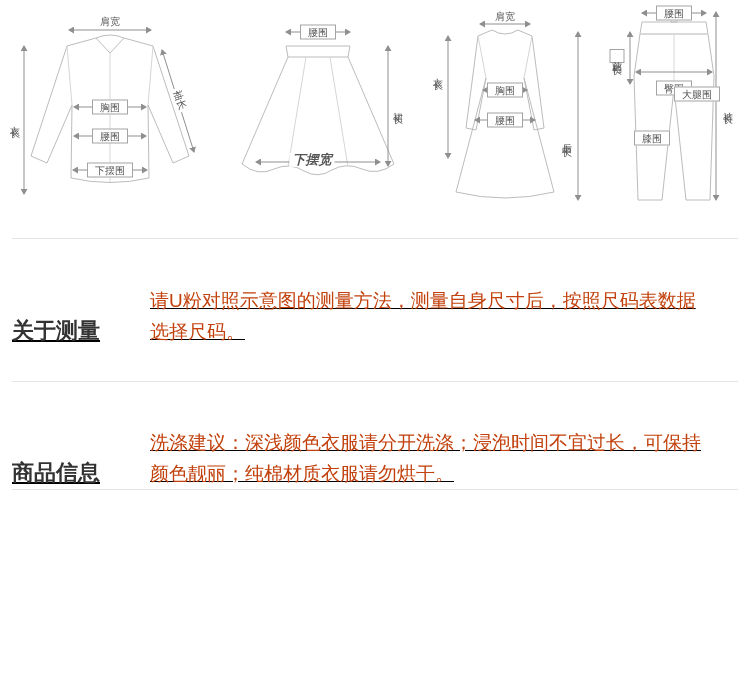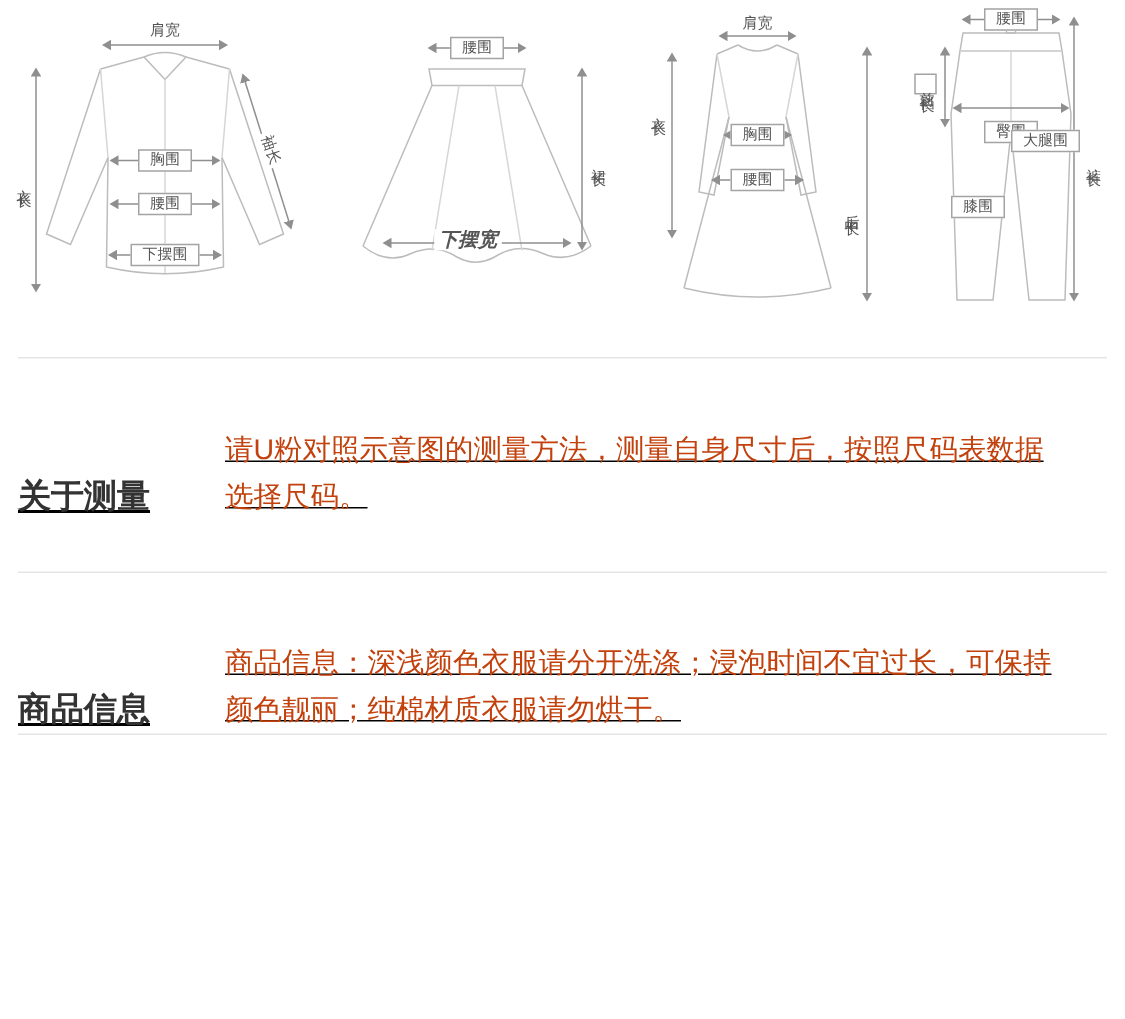--- a/index.html
+++ b/index.html
@@ -169,17 +169,17 @@
     <div class="section-body">
       <p>请U粉对照示意图的测量方法，测量自身尺寸后，按照尺码表数据选择尺码。</p>
     </div>
   </div>
 
 
 
   <div class="section">
     <div class="section-title">商品信息</div>
     <div class="section-body">
-      <p>商品信息：深浅颜色衣服请分开洗涤；浸泡时间不宜过长，可保持颜色靓丽；纯棉材质衣服请勿烘干。</p>
+      <p>洗涤建议：深浅颜色衣服请分开洗涤；浸泡时间不宜过长，可保持颜色靓丽；纯棉材质衣服请勿烘干。</p>
     </div>
   </div>
 
 </div>
 
 </body></html>

